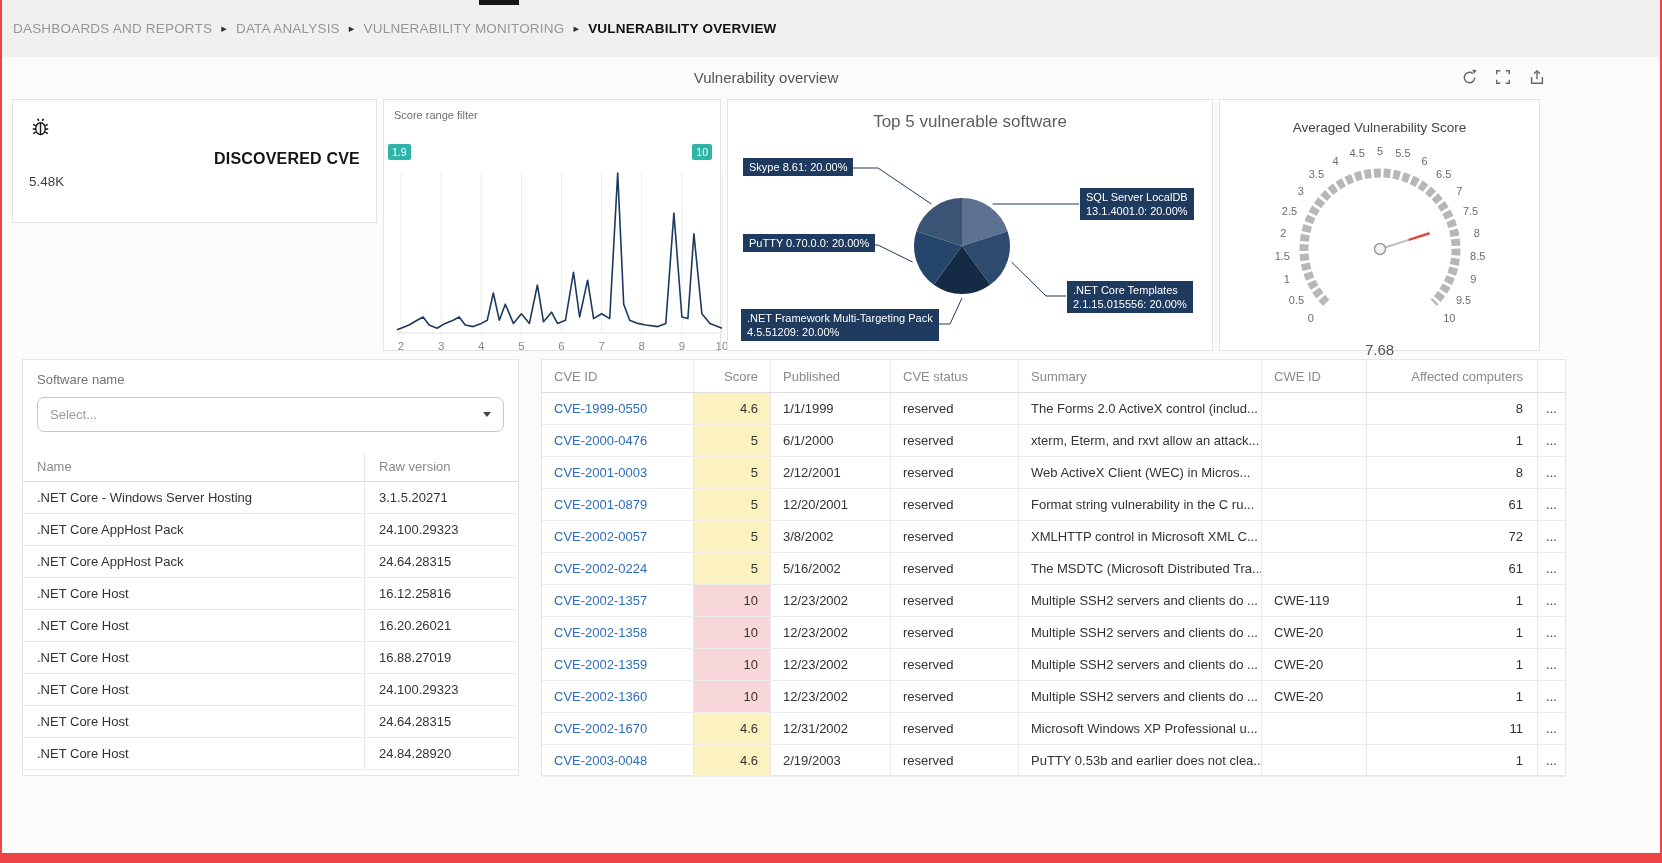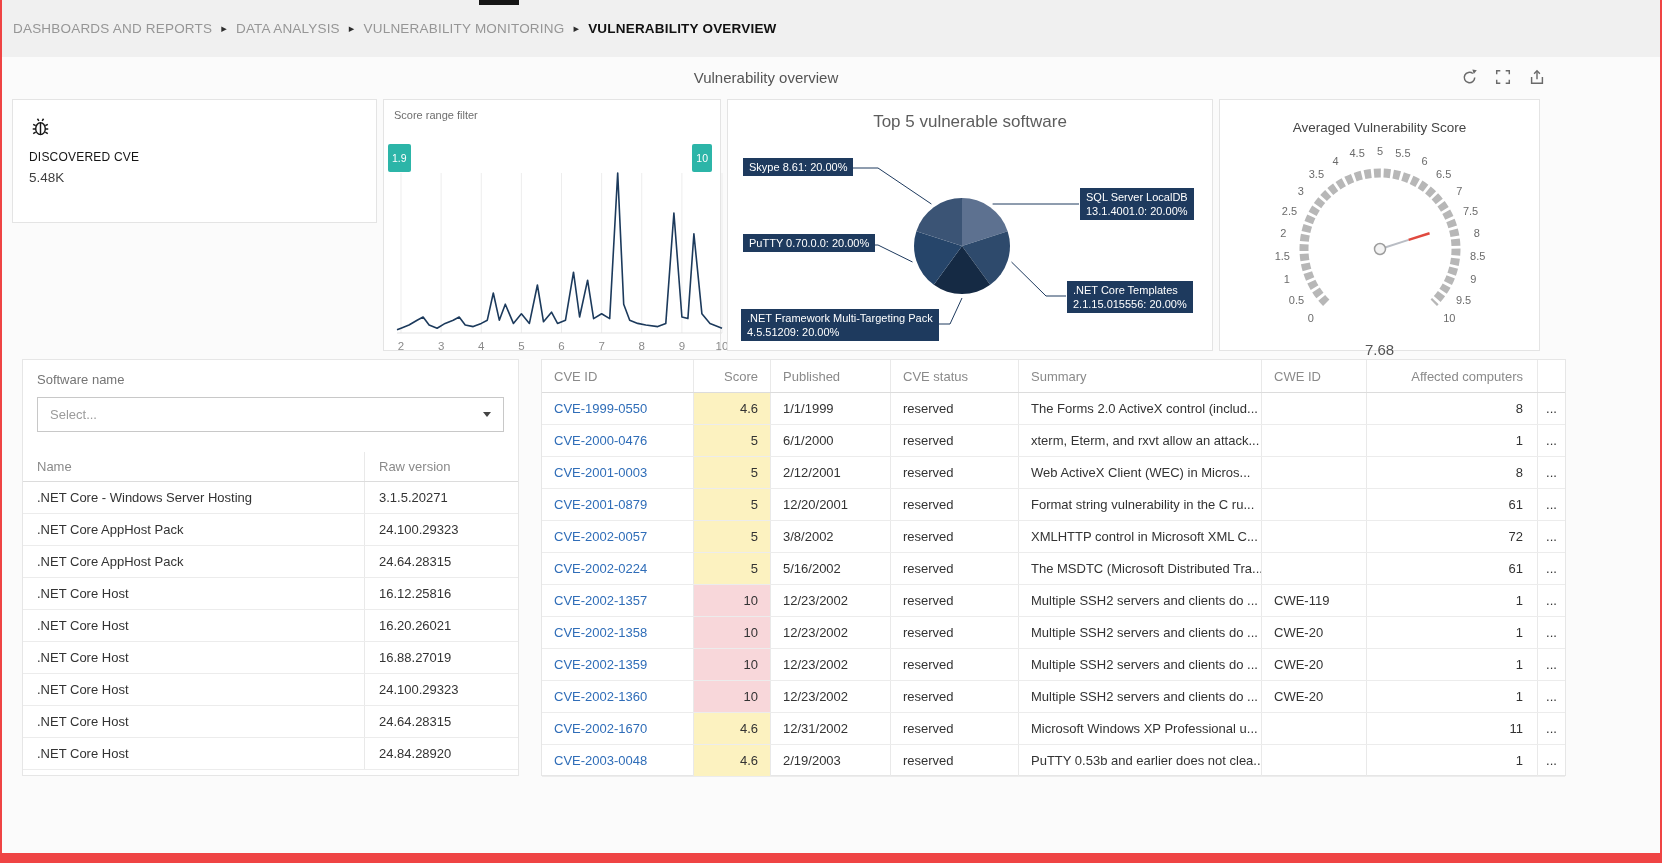--- a/index.html
+++ b/index.html
@@ -20,48 +20,48 @@
   .dash-title { position:absolute; left:0; right:130px; top:12px; text-align:center; font-size:15px; color:#555; }
   .header-icons { position:absolute; right:112px; top:9px; display:flex; gap:12px; }
   .hicon { width:22px; height:22px; display:flex; align-items:center; justify-content:center; cursor:pointer; }
 
   
   .cards-row { display:flex; gap:6px; padding:0 0 0 10px; }
   .card { background:#fff; border:1px solid #e4e4e4; }
   .kpi-col { display:flex; flex-direction:column; gap:5px; width:365px; }
   .kpi-card { height:124px; padding:15px 16px; }
   .kpi-card.second { height:123px; }
-  .kpi-label { font-size:12px; font-weight:400; color:#151515; margin-top:8px; letter-spacing:.2px; }
+  .kpi-label { font-size:16px; font-weight:700; color:#151515; margin-top:8px; letter-spacing:.2px;text-align:right; }
   .kpi-value { font-size:13.5px; color:#3f3f3f; margin-top:6px; }
 
   .filter-card { width:338px; height:252px; position:relative; padding:9px 2px 0 10px; }
   .panel-title-sm { font-size:11px; color:#6e6e6e; }
   .range-handle { position:absolute; top:44px; background:#2cb5a8; color:#fff; font-size:10.5px;
-                  padding:8px 4px; border-radius:2px; z-index:3; cursor:ew-resize; }
+                  padding:2px 4px; border-radius:2px; z-index:3; cursor:ew-resize; }
   .range-handle.left { left:4px; }
   .range-handle.right { right:8px; }
 
   .pie-card { width:486px; height:252px; position:relative; }
   .pie-title { text-align:center; font-size:17px; color:#5d5d5d; margin-top:12px; }
   .pie-svg { position:absolute; left:0; top:0; }
   .pie-label { position:absolute; background:#1e3a5e; color:#fff; font-size:11px; line-height:14px;
                padding:2px 6px; z-index:4; }
   .pie-label span { display:block; white-space:nowrap; }
 
   .gauge-card { width:321px; height:252px; text-align:center; padding-top:20px; }
   .gauge-title { font-size:13.5px; color:#454545; }
   .gauge-value { font-size:15px; color:#555; margin-top:2px; }
 
   svg text { font-family:"Liberation Sans", sans-serif; }
 
   
   .bottom-row { display:flex; gap:22px; padding:8px 0 0 20px; }
   .left-panel { width:497px; height:417px; background:#fff; border:1px solid #e6e6e6; padding-top:12px; }
   .soft-label { font-size:13px; color:#757575; padding:0 14px; }
-  .select-box { margin:10px 14px 0 14px; height:35px; border:1px solid #c8c8c8; border-radius:0;
+  .select-box { margin:10px 14px 0 14px; height:35px; border:1px solid #c8c8c8; border-radius:7px;
                 background:#fff; display:flex; align-items:center; justify-content:space-between;
                 padding:0 12px; cursor:pointer; }
   .select-placeholder { font-size:13px; color:#9b9b9b; }
   .caret-down { width:0; height:0; border-left:4.5px solid transparent; border-right:4.5px solid transparent;
                 border-top:5.5px solid #444; }
   .ltable { margin-top:20px; font-size:13px; }
   .lhead, .lrow { display:flex; }
   .lhead { height:30px; border-bottom:1px solid #dcdcdc; color:#8a8a8a; }
   .lrow { height:32px; border-bottom:1px solid #ececec; cursor:pointer; }
   .lcell { display:flex; align-items:center; padding-left:14px; overflow:hidden; white-space:nowrap; }

